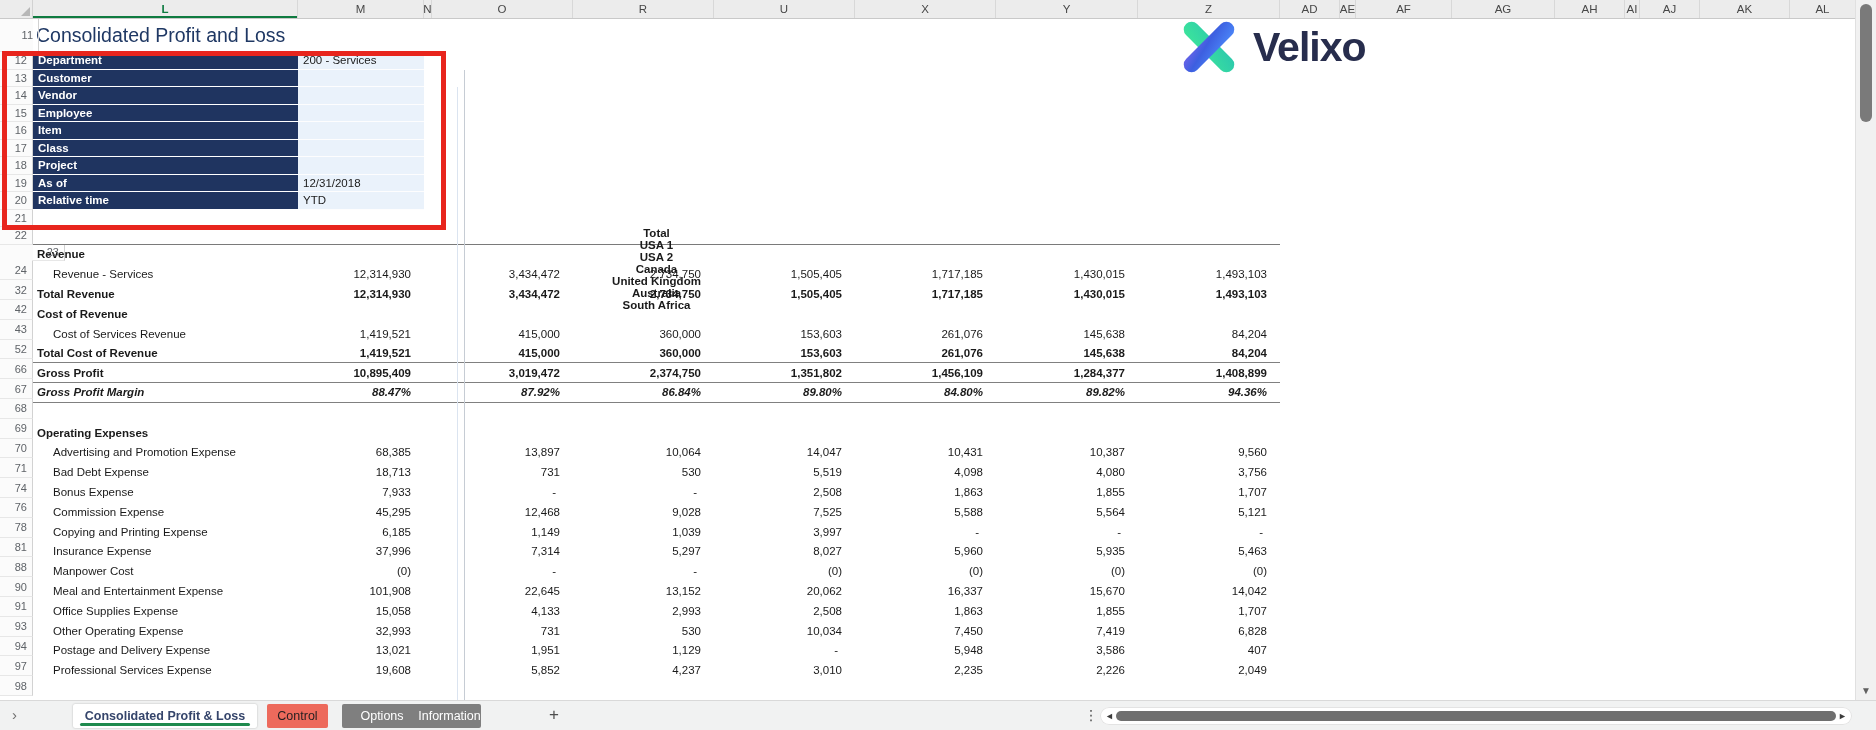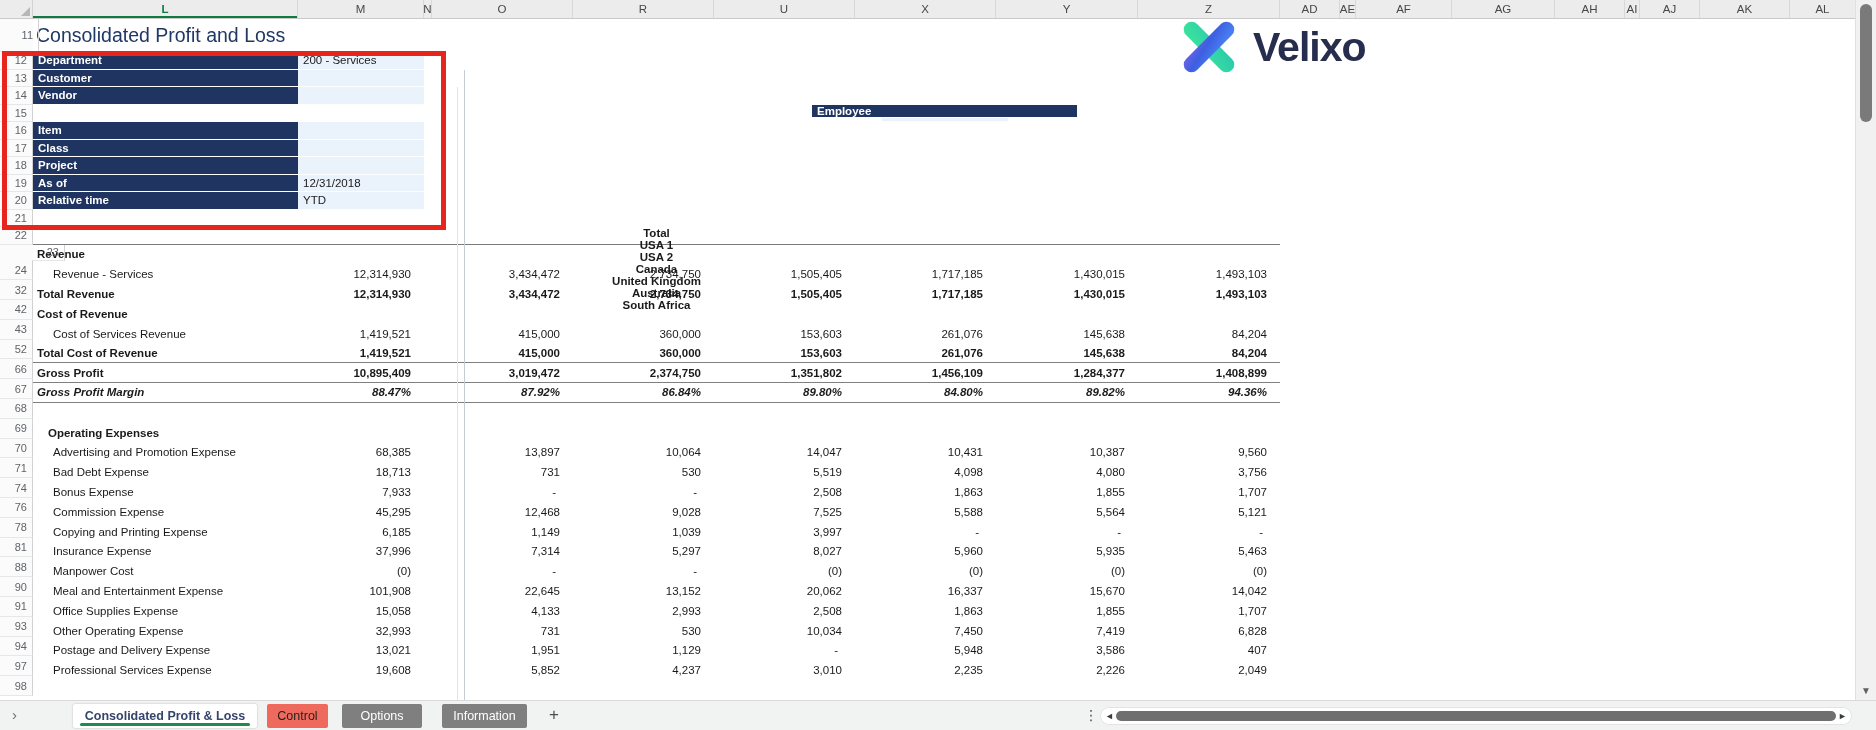--- a/index.html
+++ b/index.html
@@ -54,21 +54,21 @@
   #vdown{position:absolute;left:5px;bottom:4px;font-size:10px;color:#606060;}
   
   #tabstrip{position:absolute;left:0;top:700px;width:1876px;height:30px;background:#f1f2f2;
             border-top:1px solid #d9d9d9;z-index:7;}
   #tab-nav{position:absolute;left:12px;top:5px;font-size:15px;color:#707070;}
   .sheet-tab{position:absolute;top:3px;height:24px;display:flex;align-items:center;justify-content:center;
              font-size:12.5px;border-radius:2px;cursor:default;}
   #tab-active{left:73px;width:184px;background:#fff;color:#35456b;font-weight:bold;
               box-shadow:0 0 2px rgba(0,0,0,.25);}
   #tab-active .greenbar{position:absolute;left:7px;right:7px;bottom:2px;height:3px;background:#1f8a4d;border-radius:2px;}
-  #tab-1{left:267px;width:61px;} #tab-2{left:342px;width:80px;} #tab-3{left:418px;width:85px;margin-left:24px;}
+  #tab-1{left:267px;width:61px;} #tab-2{left:342px;width:80px;} #tab-3{left:418px;width:63px;}
   #tab-add{position:absolute;left:549px;top:4px;font-size:17px;color:#4d4d4d;}
   #hs-dots{position:absolute;left:1084px;top:6px;font-size:14px;color:#4d4d4d;letter-spacing:0;}
   #hscroll{position:absolute;left:1100px;top:6px;width:752px;height:18px;background:#fff;border-radius:9px;
            box-shadow:inset 0 0 0 1px #e3e3e3;}
   #hthumb{position:absolute;left:16px;top:4px;width:720px;height:10px;background:#6f6f6f;border-radius:5px;}
   .harrow{position:absolute;top:4px;font-size:9px;color:#3c3c3c;line-height:10px;}
 </style>
 </head>
 <body>
 
@@ -145,21 +145,21 @@
         <div class="ctl-value">200 - Services</div>
       </div>
       <div class="g-row" style="height: 17.5px;">
         <div class="ctl-label">Customer</div>
         <div class="ctl-value"></div>
       </div>
       <div class="g-row" style="height: 17.5px;">
         <div class="ctl-label">Vendor</div>
         <div class="ctl-value"></div>
       </div>
-      <div class="g-row" style="height: 17.5px; flex-direction: column;">
+      <div class="g-row" style="height: 17.5px;">
         <div class="ctl-label">Employee</div>
         <div class="ctl-value"></div>
       </div>
       <div class="g-row" style="height: 17.5px;">
         <div class="ctl-label">Item</div>
         <div class="ctl-value"></div>
       </div>
       <div class="g-row" style="height: 17.5px;">
         <div class="ctl-label">Class</div>
         <div class="ctl-value"></div>
@@ -280,21 +280,21 @@
         <div class="rep-label"></div>
         <div class="num w-total"></div>
         <div class="w-gap"></div>
         <div class="num w-c"></div>
         <div class="num w-c"></div>
         <div class="num w-c"></div>
         <div class="num w-c"></div>
         <div class="num w-c2"></div>
         <div class="num w-c2"></div>
       </div>
-      <div class="g-row rep-row" style="height: 19.8px; margin-left: 11px;">
+      <div class="g-row rep-row" style="height: 19.8px;">
         <div class="rep-label bold">Operating Expenses</div>
         <div class="num w-total"></div>
         <div class="w-gap"></div>
         <div class="num w-c"></div>
         <div class="num w-c"></div>
         <div class="num w-c"></div>
         <div class="num w-c"></div>
         <div class="num w-c2"></div>
         <div class="num w-c2"></div>
       </div>

